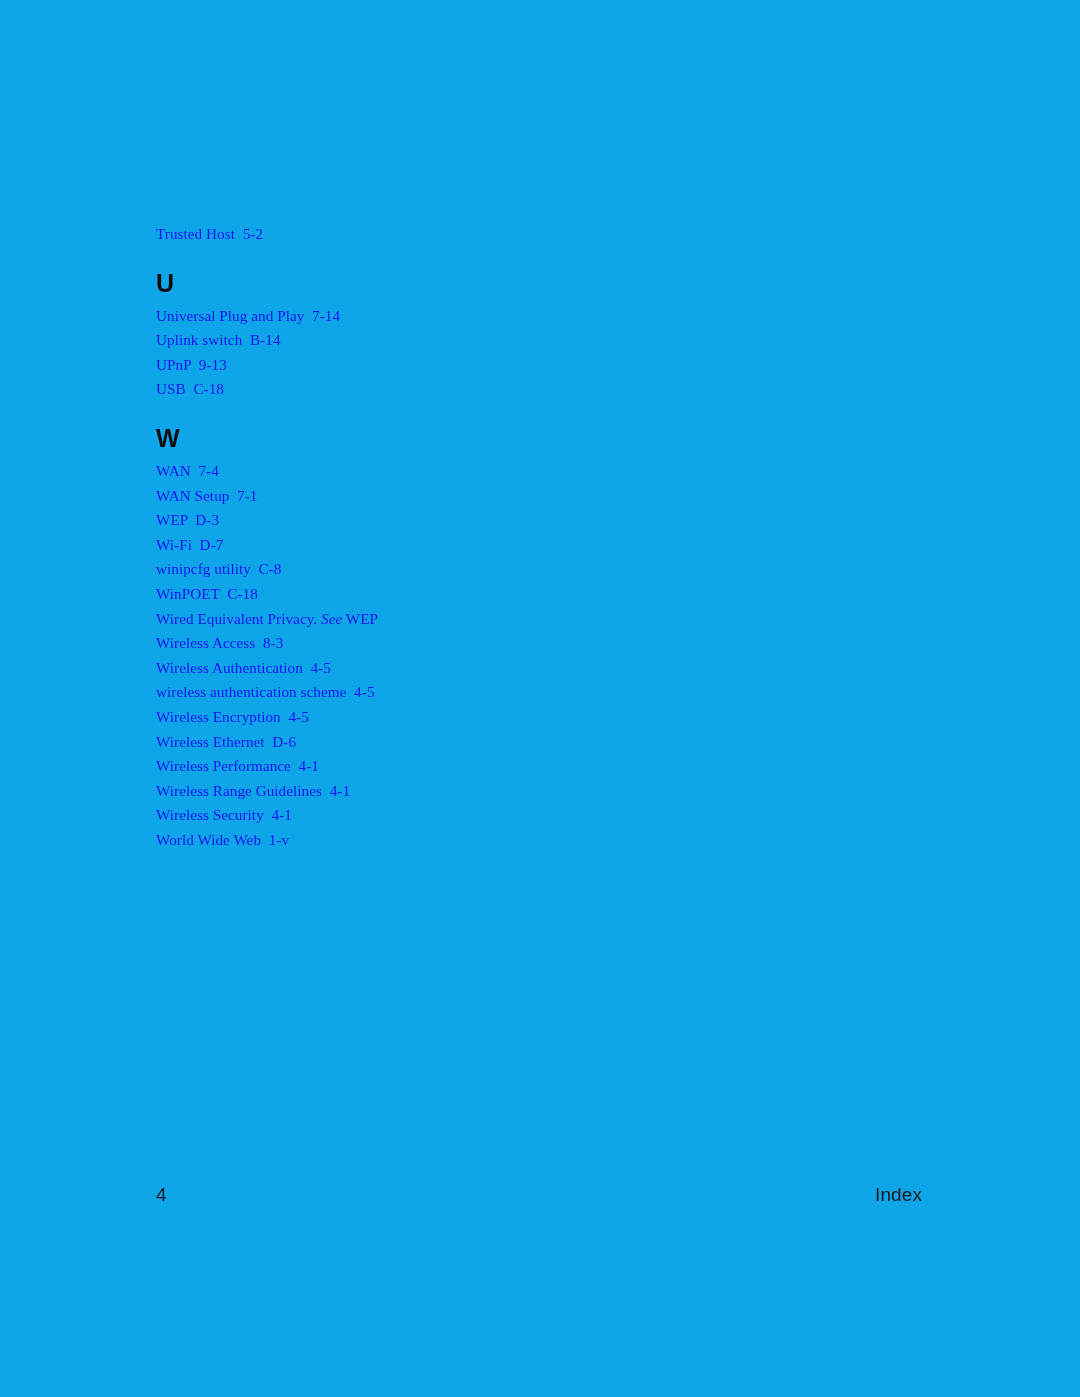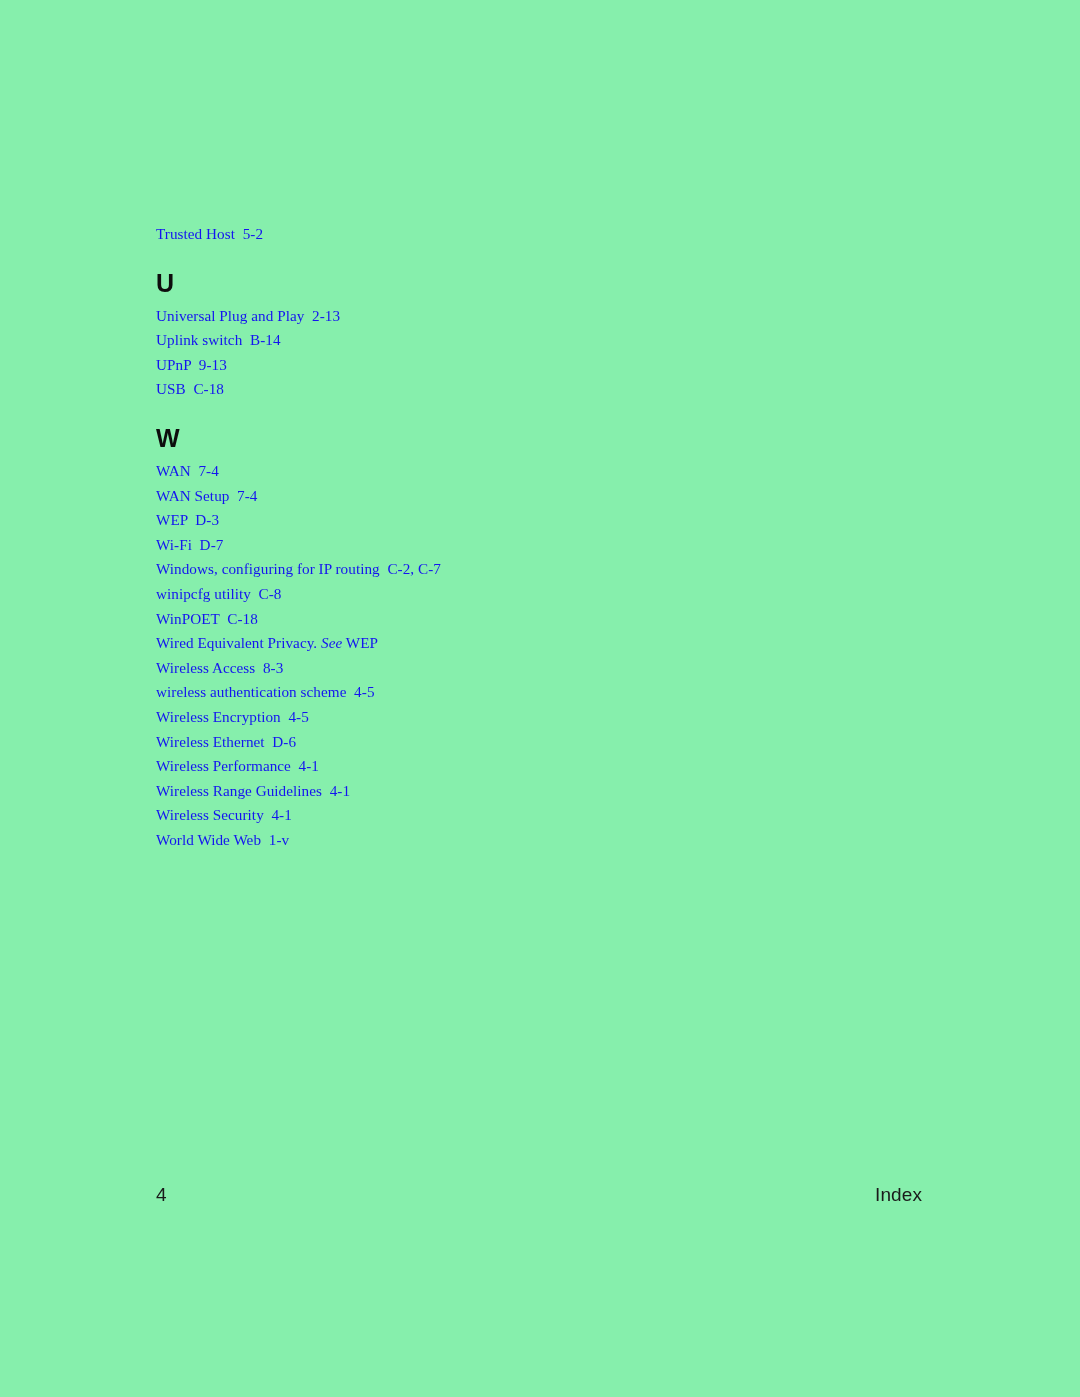--- a/index.html
+++ b/index.html
@@ -12,21 +12,21 @@
     width: 1080px;
     height: 1397px;
     position: relative;
     font-family: "Liberation Serif", "DejaVu Serif", serif;
     -webkit-font-smoothing: antialiased;
   }
 
   .page {
     position: absolute;
     inset: 0;
-    background: #86efac;
+    background: #0ea5e9;
   }
 
   
   .index-column {
     position: absolute;
     left: 156px;
     top: 222px;
     width: 760px;
   }
 
@@ -78,36 +78,36 @@
 </head>
 <body>
 
 <div class="page">
 
   <div class="index-column">
       <div class="index-entry">Trusted Host  5-2</div>
       <div class="gap-before-heading"></div>
       <div class="section-heading">U</div>
       <div class="gap-after-heading"></div>
-      <div class="index-entry">Universal Plug and Play  2-13</div>
+      <div class="index-entry">Universal Plug and Play  7-14</div>
       <div class="index-entry">Uplink switch  B-14</div>
       <div class="index-entry">UPnP  9-13</div>
       <div class="index-entry">USB  C-18</div>
       <div class="gap-before-heading"></div>
       <div class="section-heading">W</div>
       <div class="gap-after-heading"></div>
       <div class="index-entry">WAN  7-4</div>
-      <div class="index-entry">WAN Setup  7-4</div>
+      <div class="index-entry">WAN Setup  7-1</div>
       <div class="index-entry">WEP  D-3</div>
       <div class="index-entry">Wi-Fi  D-7</div>
-      <div class="index-entry">Windows, configuring for IP routing  C-2, C-7</div>
       <div class="index-entry">winipcfg utility  C-8</div>
       <div class="index-entry">WinPOET  C-18</div>
       <div class="index-entry"><span>Wired Equivalent Privacy. </span><span class="see">See</span><span> WEP</span></div>
       <div class="index-entry">Wireless Access  8-3</div>
+      <div class="index-entry">Wireless Authentication  4-5</div>
       <div class="index-entry">wireless authentication scheme  4-5</div>
       <div class="index-entry">Wireless Encryption  4-5</div>
       <div class="index-entry">Wireless Ethernet  D-6</div>
       <div class="index-entry">Wireless Performance  4-1</div>
       <div class="index-entry">Wireless Range Guidelines  4-1</div>
       <div class="index-entry">Wireless Security  4-1</div>
       <div class="index-entry">World Wide Web  1-v</div>
     </div>
 
   <div class="footer">

